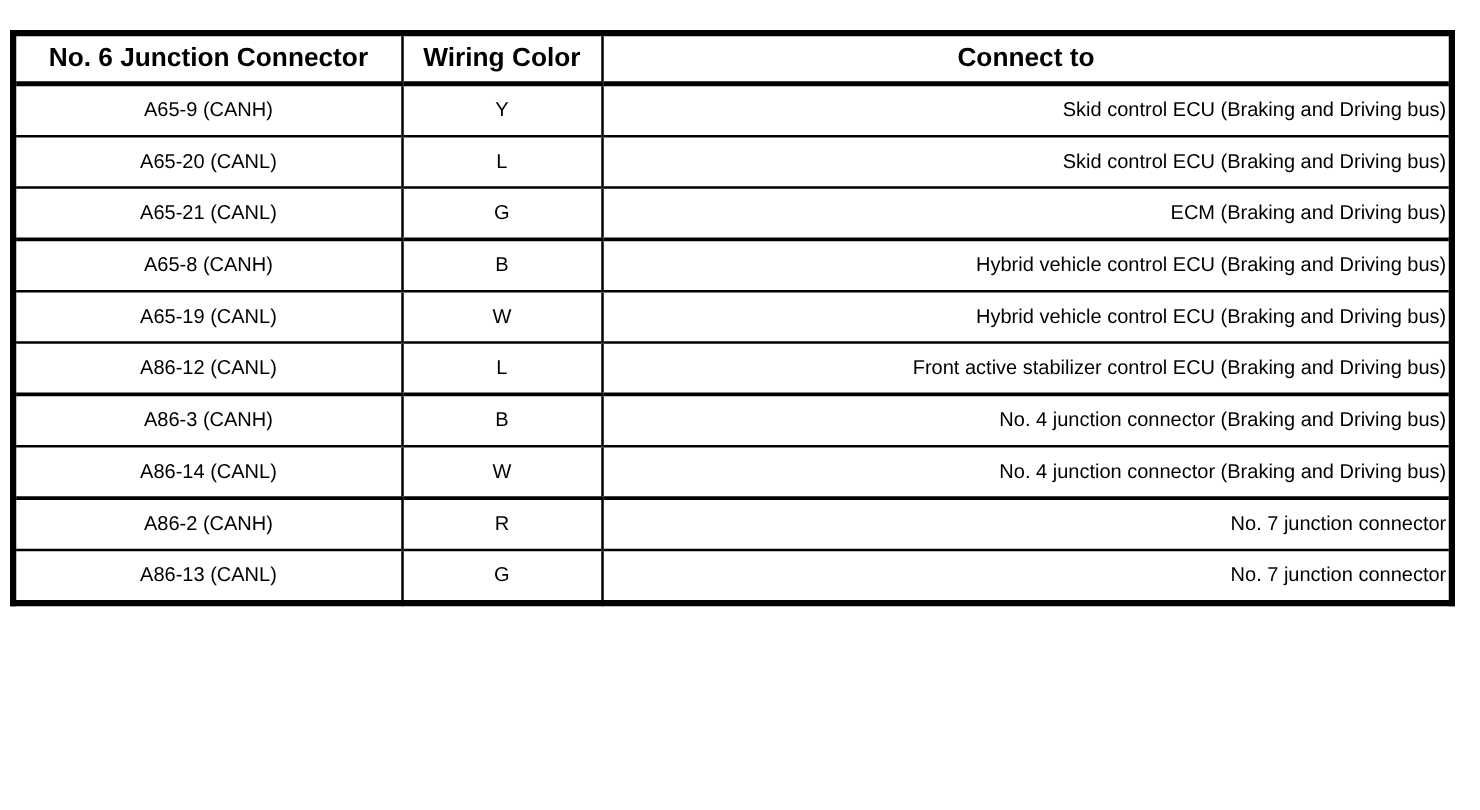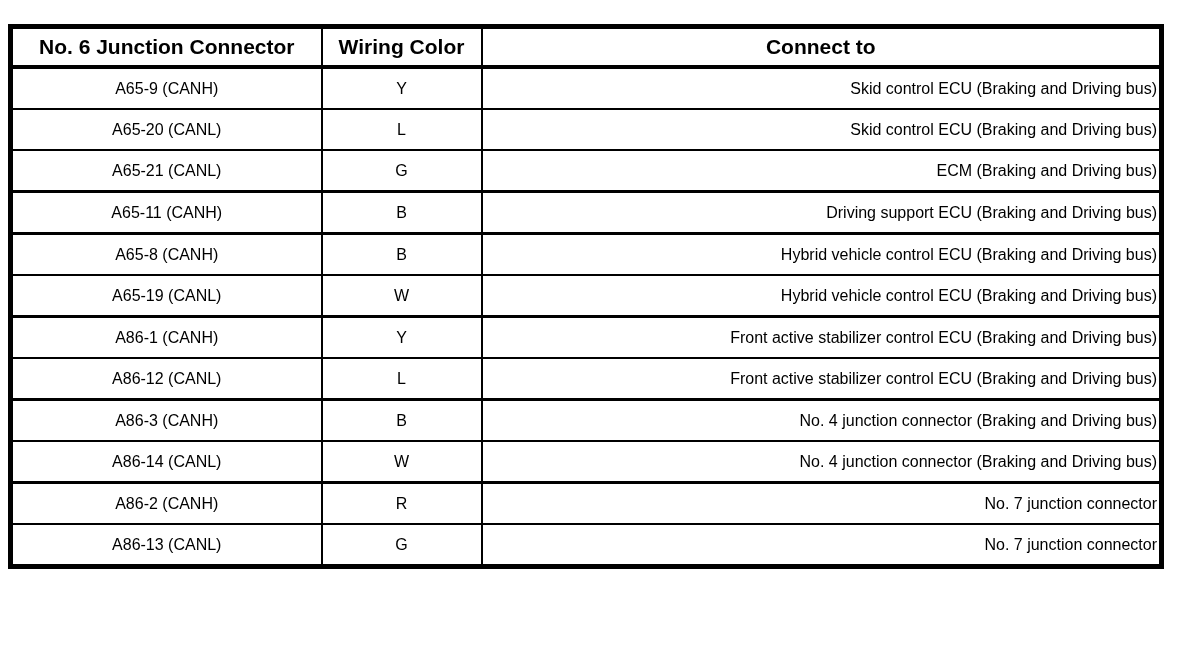--- a/index.html
+++ b/index.html
@@ -96,38 +96,28 @@
           <td class="cell-connector">A65-20 (CANL)</td>
           <td class="cell-color">L</td>
           <td class="cell-connectto">Skid control ECU (Braking and Driving bus)</td>
         </tr>
         <tr>
           <td class="cell-connector">A65-21 (CANL)</td>
           <td class="cell-color">G</td>
           <td class="cell-connectto">ECM (Braking and Driving bus)</td>
         </tr>
         <tr class="pair-start">
-          <td class="cell-connector">A65-11 (CANH)</td>
-          <td class="cell-color">B</td>
-          <td class="cell-connectto">Driving support ECU (Braking and Driving bus)</td>
-        </tr>
-        <tr class="pair-start">
           <td class="cell-connector">A65-8 (CANH)</td>
           <td class="cell-color">B</td>
           <td class="cell-connectto">Hybrid vehicle control ECU (Braking and Driving bus)</td>
         </tr>
         <tr>
           <td class="cell-connector">A65-19 (CANL)</td>
           <td class="cell-color">W</td>
           <td class="cell-connectto">Hybrid vehicle control ECU (Braking and Driving bus)</td>
-        </tr>
-        <tr class="pair-start">
-          <td class="cell-connector">A86-1 (CANH)</td>
-          <td class="cell-color">Y</td>
-          <td class="cell-connectto">Front active stabilizer control ECU (Braking and Driving bus)</td>
         </tr>
         <tr>
           <td class="cell-connector">A86-12 (CANL)</td>
           <td class="cell-color">L</td>
           <td class="cell-connectto">Front active stabilizer control ECU (Braking and Driving bus)</td>
         </tr>
         <tr class="pair-start">
           <td class="cell-connector">A86-3 (CANH)</td>
           <td class="cell-color">B</td>
           <td class="cell-connectto">No. 4 junction connector (Braking and Driving bus)</td>

